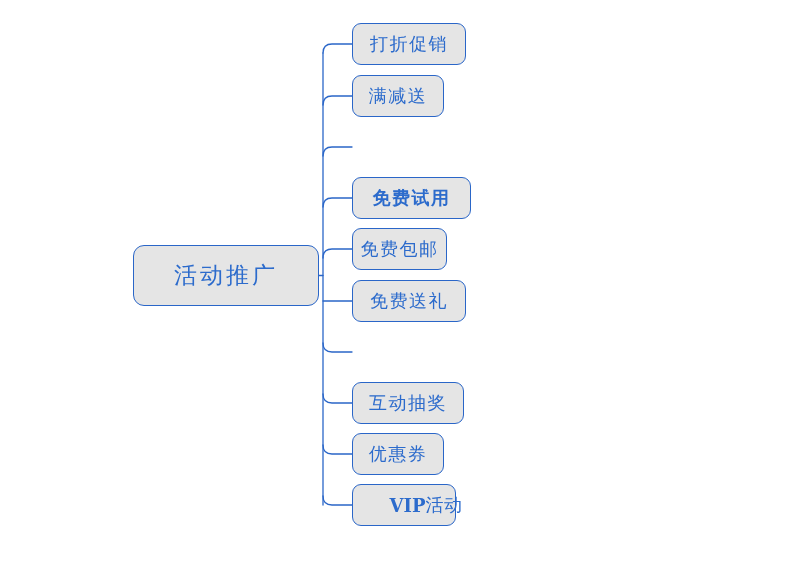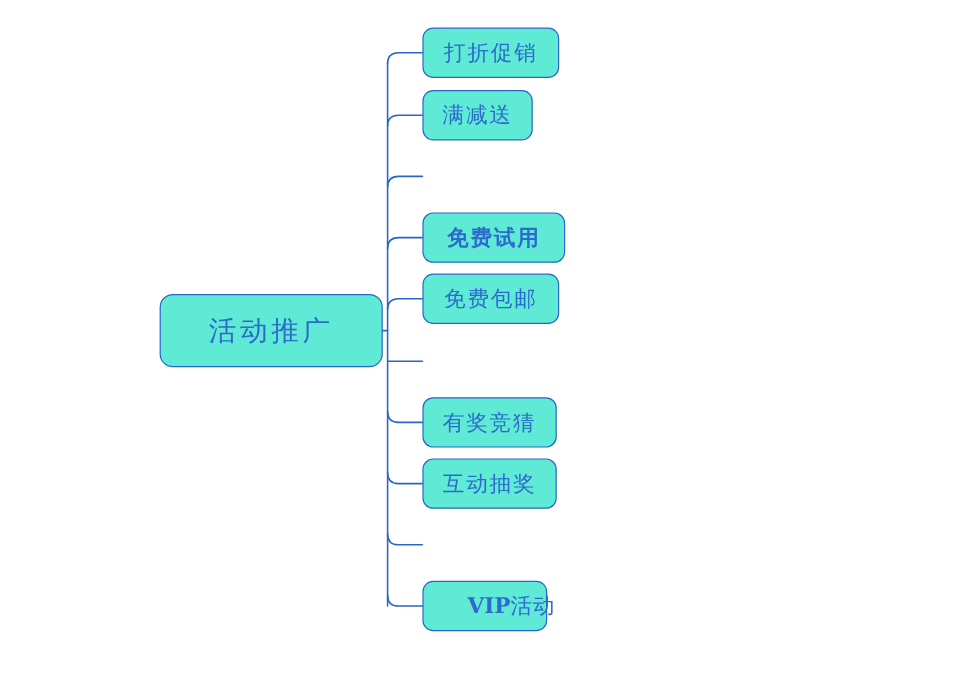--- a/index.html
+++ b/index.html
@@ -30,21 +30,21 @@
     width: 797px;
     height: 568px;
     pointer-events: none;
   }
 
   .node {
     position: absolute;
     box-sizing: border-box;
     border: 1.3px solid #2a66c8;
     border-radius: 9px;
-    background: #5eead4;
+    background: #e5e5e5;
     color: #2c6bcc;
     display: flex;
     align-items: center;
     justify-content: center;
     white-space: nowrap;
     letter-spacing: 1px;
   }
 
   .node.root {
     left: 133px;
@@ -109,32 +109,35 @@
 
   <div class="node child narrow-3" style="left:352px; top:75px; width:92px;justify-content:center;">
     <span>满减送</span>
   </div>
 
 
   <div class="node child xwide-4" style="left:352px; top:177px; width:119px;font-weight:bold;">
     <span>免费试用</span>
   </div>
 
-  <div class="node child wide-4" style="left:352px; top:228px; width:114px;align-items:center;">
+  <div class="node child wide-4" style="left:352px; top:228px; width:95px;align-items:center;">
     <span>免费包邮</span>
   </div>
 
+  <div class="node child wide-4" style="left:352px; top:280px; width:114px;">
+    <span>免费送礼</span>
+  </div>
 
-  <div class="node child wide-4" style="left:352px; top:331px; width:112px;">
-    <span>有奖竞猜</span>
-  </div>
 
   <div class="node child wide-4" style="left:352px; top:382px; width:112px;">
     <span>互动抽奖</span>
   </div>
 
+  <div class="node child narrow-3" style="left:352px; top:433px; width:92px;">
+    <span>优惠券</span>
+  </div>
 
   <div class="node child wide-4 vip" style="left:352px; top:484px; width:104px;">
     <span class="vip-latin">VIP</span>
       <span>活动</span>
   </div>
 
 </div>
 
 </body></html>

